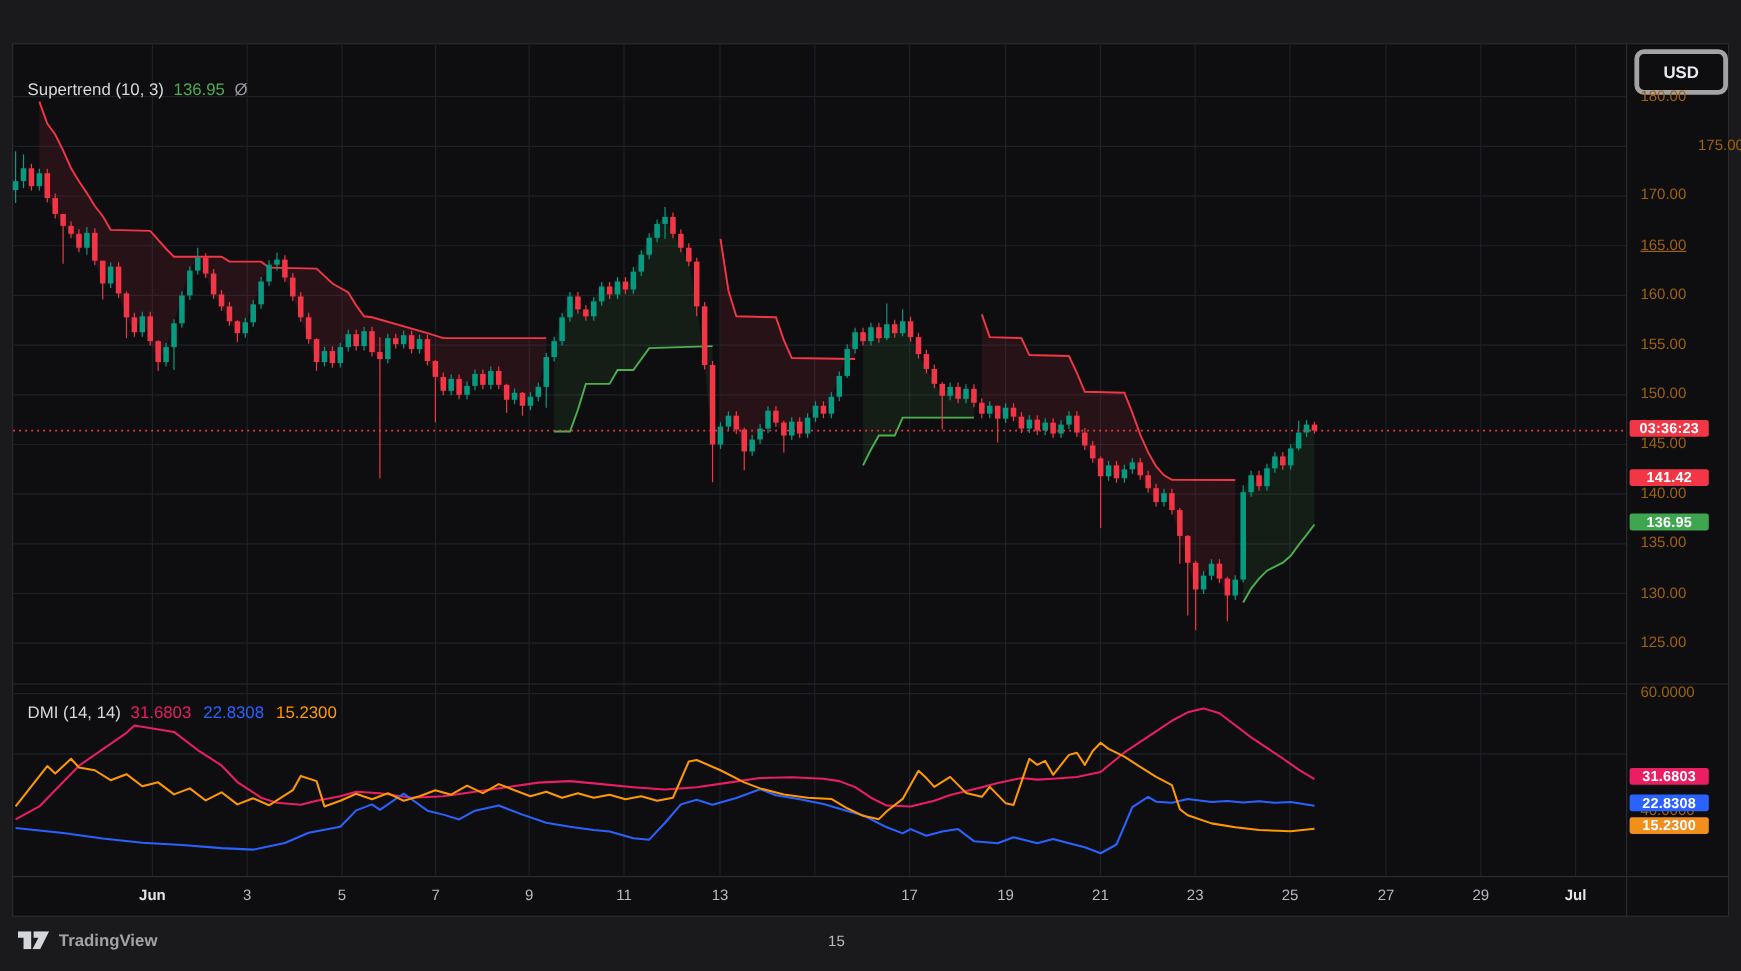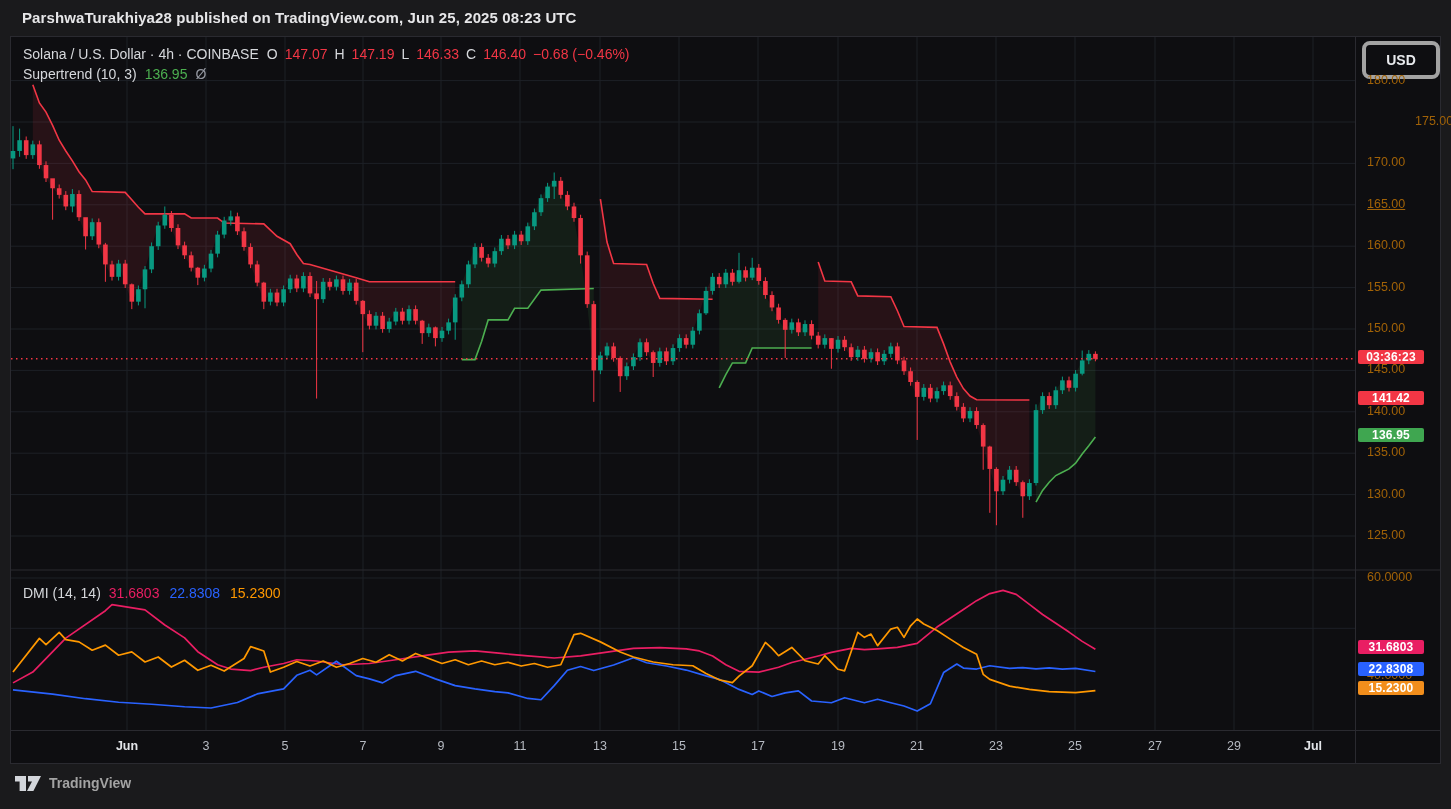--- a/index.html
+++ b/index.html
@@ -20,21 +20,20 @@
     font-size:12px;font-weight:600;display:flex;align-items:center;justify-content:center;letter-spacing:.2px;}
   #usd-button{position:absolute;left:1362px;top:41px;width:70px;height:30px;border:4px solid #a3a3a3;border-radius:8px;
     background:transparent;color:#e8eaed;font-size:14px;font-weight:600;display:flex;align-items:center;justify-content:center;}
   #footer-logo{position:absolute;left:15px;top:775px;display:flex;align-items:center;gap:8px;}
   #footer-logo .brand-text{font-size:14px;font-weight:700;color:#a3a3a3;}
 </style>
 </head>
 <body>
 
 <div id="stage">
-  <div id="attribution">ParshwaTurakhiya28 published on TradingView.com, Jun 25, 2025 08:23 UTC</div>
 
   <div id="widget"></div>
 
   <svg id="chart-svg" xmlns="http://www.w3.org/2000/svg">
       <line x1="127" y1="37" x2="127" y2="730" stroke="#1d2027" stroke-width="1"></line>
       <line x1="206" y1="37" x2="206" y2="730" stroke="#1d2027" stroke-width="1"></line>
       <line x1="285" y1="37" x2="285" y2="730" stroke="#1d2027" stroke-width="1"></line>
       <line x1="363" y1="37" x2="363" y2="730" stroke="#1d2027" stroke-width="1"></line>
       <line x1="441" y1="37" x2="441" y2="730" stroke="#1d2027" stroke-width="1"></line>
       <line x1="520" y1="37" x2="520" y2="730" stroke="#1d2027" stroke-width="1"></line>
@@ -406,34 +405,20 @@
       <rect x="1093.1" y="353.84" width="4.6" height="4.967999999999961" fill="#f23645"></rect>
       <line x1="11" y1="358.80799999999994" x2="1355" y2="358.80799999999994" stroke="#f23645" stroke-width="1.4" stroke-dasharray="1.5 3.5"></line>
       <polyline points="13,682.8755 32.8,672.0609999999999 65.8,638.1084999999999 105.39999999999999,610.6949999999999 112,604.659 145,609.9404999999999 164.79999999999998,625.0305 184.6,637.857 197.79999999999998,651.6895 217.6,664.7674999999999 230.79999999999998,669.043 250.6,670.5519999999999 263.79999999999995,667.2824999999999 283.59999999999997,663.51 296.8,659.7375 316.59999999999997,660.995 343,664.7674999999999 369.4,663.51 395.79999999999995,659.7375 422.2,655.9649999999999 448.59999999999997,652.1925 475,650.935 501.4,653.4499999999999 527.8,655.9649999999999 554.1999999999999,657.977 580.6,655.9649999999999 607,652.1925 633.4,648.42 659.8,647.6655 686.1999999999999,648.923 699.4,650.935 712.5999999999999,655.9649999999999 725.8,664.7674999999999 739,671.3064999999999 758.8,672.0609999999999 778.5999999999999,667.2824999999999 791.8,662.5039999999999 818.1999999999999,655.9649999999999 831.4,652.444 851.1999999999999,648.42 864.4,649.6775 877.5999999999999,648.923 897.4,647.414 917.1999999999999,643.39 937,627.0424999999999 950.1999999999999,618.24 963.4,609.4375 976.5999999999999,600.635 989.8,593.593 1003,590.3235 1016.1999999999999,594.3475 1029.4,604.4074999999999 1042.6,614.4675 1055.8,623.27 1069,632.0725 1082.2,641.3779999999999 1095.3999999999999,649.2240455" fill="none" stroke="#e91e63" stroke-width="1.7" stroke-linejoin="round"></polyline>
       <polyline points="13,689.9174999999999 52.599999999999994,694.193 85.6,698.7199999999999 118.6,702.241 151.6,704.2529999999999 184.6,706.7679999999999 211,708.0255 237.39999999999998,702.4925 257.2,693.9414999999999 283.59999999999997,688.9114999999999 296.8,675.3304999999999 310,670.3004999999999 316.59999999999997,674.8275 336.4,661.2465 356.2,675.582 369.4,678.8515 382.59999999999997,682.8755 395.79999999999995,675.582 415.59999999999997,671.3064999999999 435.4,678.8515 455.2,685.6419999999999 475,688.9114999999999 494.79999999999995,691.678 508,692.9354999999999 527.8,698.4685 541,699.726 554.1999999999999,685.6419999999999 567.4,670.3004999999999 580.6,666.5279999999999 593.8,670.5519999999999 613.6,665.019 633.4,657.7255 646.5999999999999,662.7555 666.4,666.025 686.1999999999999,670.049 706,675.8335 719.1999999999999,679.3544999999999 739,689.4145 752.1999999999999,694.4445 758.8,690.9235 772,696.4565 785.1999999999999,692.9354999999999 798.4,690.9235 811.5999999999999,700.9834999999999 831.4,702.7439999999999 844.5999999999999,697.7139999999999 864.4,702.7439999999999 877.5999999999999,699.223 890.8,702.7439999999999 904,706.0134999999999 917.1999999999999,711.0435 930.4,703.75 943.5999999999999,672.564 956.8,664.0129999999999 963.4,668.0369999999999 976.5999999999999,669.043 989.8,665.7735 1009.5999999999999,668.2885 1022.8,667.534 1036,668.7914999999999 1049.2,667.7855 1062.3999999999999,669.043 1075.6,668.2885 1095.3999999999999,671.4805379999999" fill="none" stroke="#2962ff" stroke-width="1.7" stroke-linejoin="round"></polyline>
       <polyline points="13,672.0609999999999 39.4,638.3599999999999 46,644.6474999999999 59.199999999999996,632.324 65.8,639.6175 79,641.881 92.19999999999999,650.1804999999999 105.39999999999999,645.1505 118.6,655.2104999999999 131.8,651.9409999999999 145,662.001 158.2,656.971 171.39999999999998,667.031 184.6,660.2405 197.79999999999998,670.3004999999999 211,665.2705 224.2,671.055 244,658.4799999999999 250.6,646.6595 263.79999999999995,650.935 270.4,672.0609999999999 283.59999999999997,667.2824999999999 296.8,661.4979999999999 310,666.025 323.2,660.995 336.4,667.2824999999999 349.59999999999997,663.51 362.79999999999995,658.4799999999999 376,662.2524999999999 389.2,654.7075 402.4,660.995 415.59999999999997,653.4499999999999 428.79999999999995,658.4799999999999 442,663.51 455.2,659.7375 468.4,664.7674999999999 481.59999999999997,660.995 494.79999999999995,664.7674999999999 508,662.2524999999999 521.2,666.025 534.4,663.51 547.6,667.2824999999999 560.8,664.7674999999999 574,634.5875 580.6,633.3299999999999 600.4,641.881 620.1999999999999,651.9409999999999 633.4,656.971 653.1999999999999,662.001 673,664.7674999999999 692.8,665.7735 706,673.5699999999999 719.1999999999999,679.8575 732.4,682.6239999999999 739,676.0849999999999 752.1999999999999,665.7735 765.4,642.384 772,648.42 778.5999999999999,655.7135 791.8,647.414 805,660.7434999999999 818.1999999999999,664.0129999999999 824.8,655.7135 838,669.2945 844.5999999999999,670.8035 857.8,632.324 864.4,637.3539999999999 871,634.0844999999999 877.5999999999999,645.6534999999999 890.8,629.0545 897.4,627.294 904,637.3539999999999 910.5999999999999,625.785 917.1999999999999,618.9944999999999 923.8,624.0245 937,630.5635 950.1999999999999,639.1144999999999 963.4,647.414 976.5999999999999,654.2044999999999 983.1999999999999,674.3245 989.8,679.3544999999999 1009.5999999999999,686.145 1029.4,689.4145 1049.2,691.678 1075.6,692.684 1095.3999999999999,690.59655" fill="none" stroke="#ff9800" stroke-width="1.7" stroke-linejoin="round"></polyline>
       <line x1="11" y1="570" x2="1440" y2="570" stroke="#2a2a30"></line>
       <line x1="11" y1="730.5" x2="1440" y2="730.5" stroke="#2a2a30"></line>
       <line x1="1355.5" y1="37" x2="1355.5" y2="764" stroke="#2a2a30"></line>
     </svg>
 
-  <div id="symbol-legend" class="legend-row">
-    <span class="lg-muted">Solana / U.S. Dollar · 4h · COINBASE</span>
-    <span id="symbol-values" style="display:flex;gap:7px;">
-        <span class="lg-muted">O</span>
-        <span class="lg-down">147.07</span>
-        <span class="lg-muted">H</span>
-        <span class="lg-down">147.19</span>
-        <span class="lg-muted">L</span>
-        <span class="lg-down">146.33</span>
-        <span class="lg-muted">C</span>
-        <span class="lg-down">146.40</span>
-        <span class="lg-down">−0.68 (−0.46%)</span>
-      </span>
-  </div>
 
   <div id="supertrend-legend" class="legend-row">
     <span class="lg-muted">Supertrend (10, 3)</span>
     <span id="st-value" style="color: rgb(76, 175, 80);">136.95</span>
     <span class="lg-dim">Ø</span>
   </div>
 
   <div id="dmi-legend" class="legend-row">
     <span class="lg-muted">DMI (14, 14)</span>
     <span id="dmi-values" style="display:flex;gap:10px;">
@@ -468,21 +453,21 @@
       <div class="badge" style="top: 681.097px; background: rgb(242, 142, 28);">15.2300</div>
     </div>
   <div id="time-axis">
       <div class="time-label major" style="left: 127px;">Jun</div>
       <div class="time-label" style="left: 206px;">3</div>
       <div class="time-label" style="left: 285px;">5</div>
       <div class="time-label" style="left: 363px;">7</div>
       <div class="time-label" style="left: 441px;">9</div>
       <div class="time-label" style="left: 520px;">11</div>
       <div class="time-label" style="left: 600px;">13</div>
-      <div class="time-label" style="left: 679px;">15</div>
+      <div class="time-label" style="left: 697px; margin-top: 38px;">15</div>
       <div class="time-label" style="left: 758px;">17</div>
       <div class="time-label" style="left: 838px; text-align: right;">19</div>
       <div class="time-label" style="left: 917px;">21</div>
       <div class="time-label" style="left: 996px;">23</div>
       <div class="time-label" style="left: 1075px;">25</div>
       <div class="time-label" style="left: 1155px;">27</div>
       <div class="time-label" style="left: 1234px;">29</div>
       <div class="time-label major" style="left: 1313px;">Jul</div>
     </div>
 

